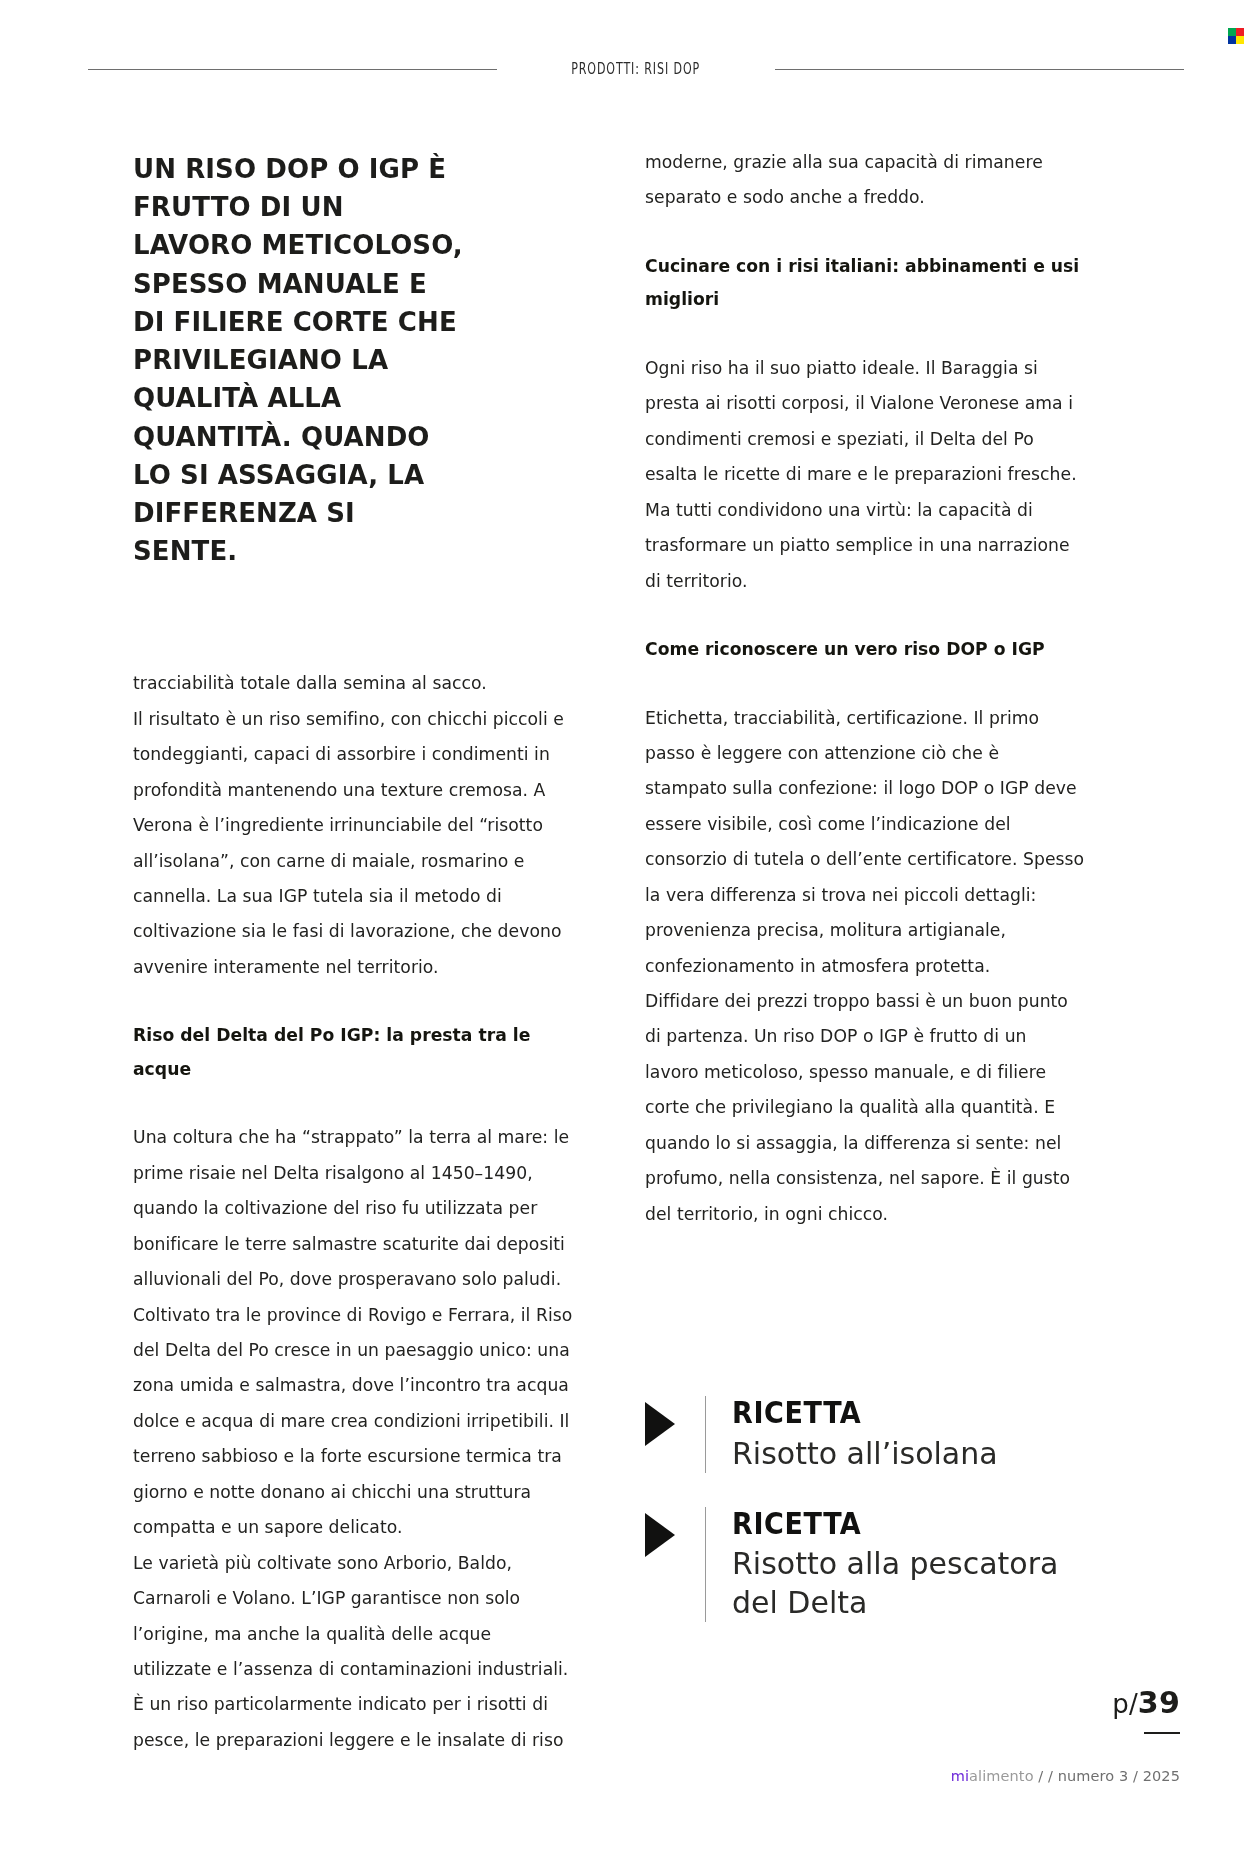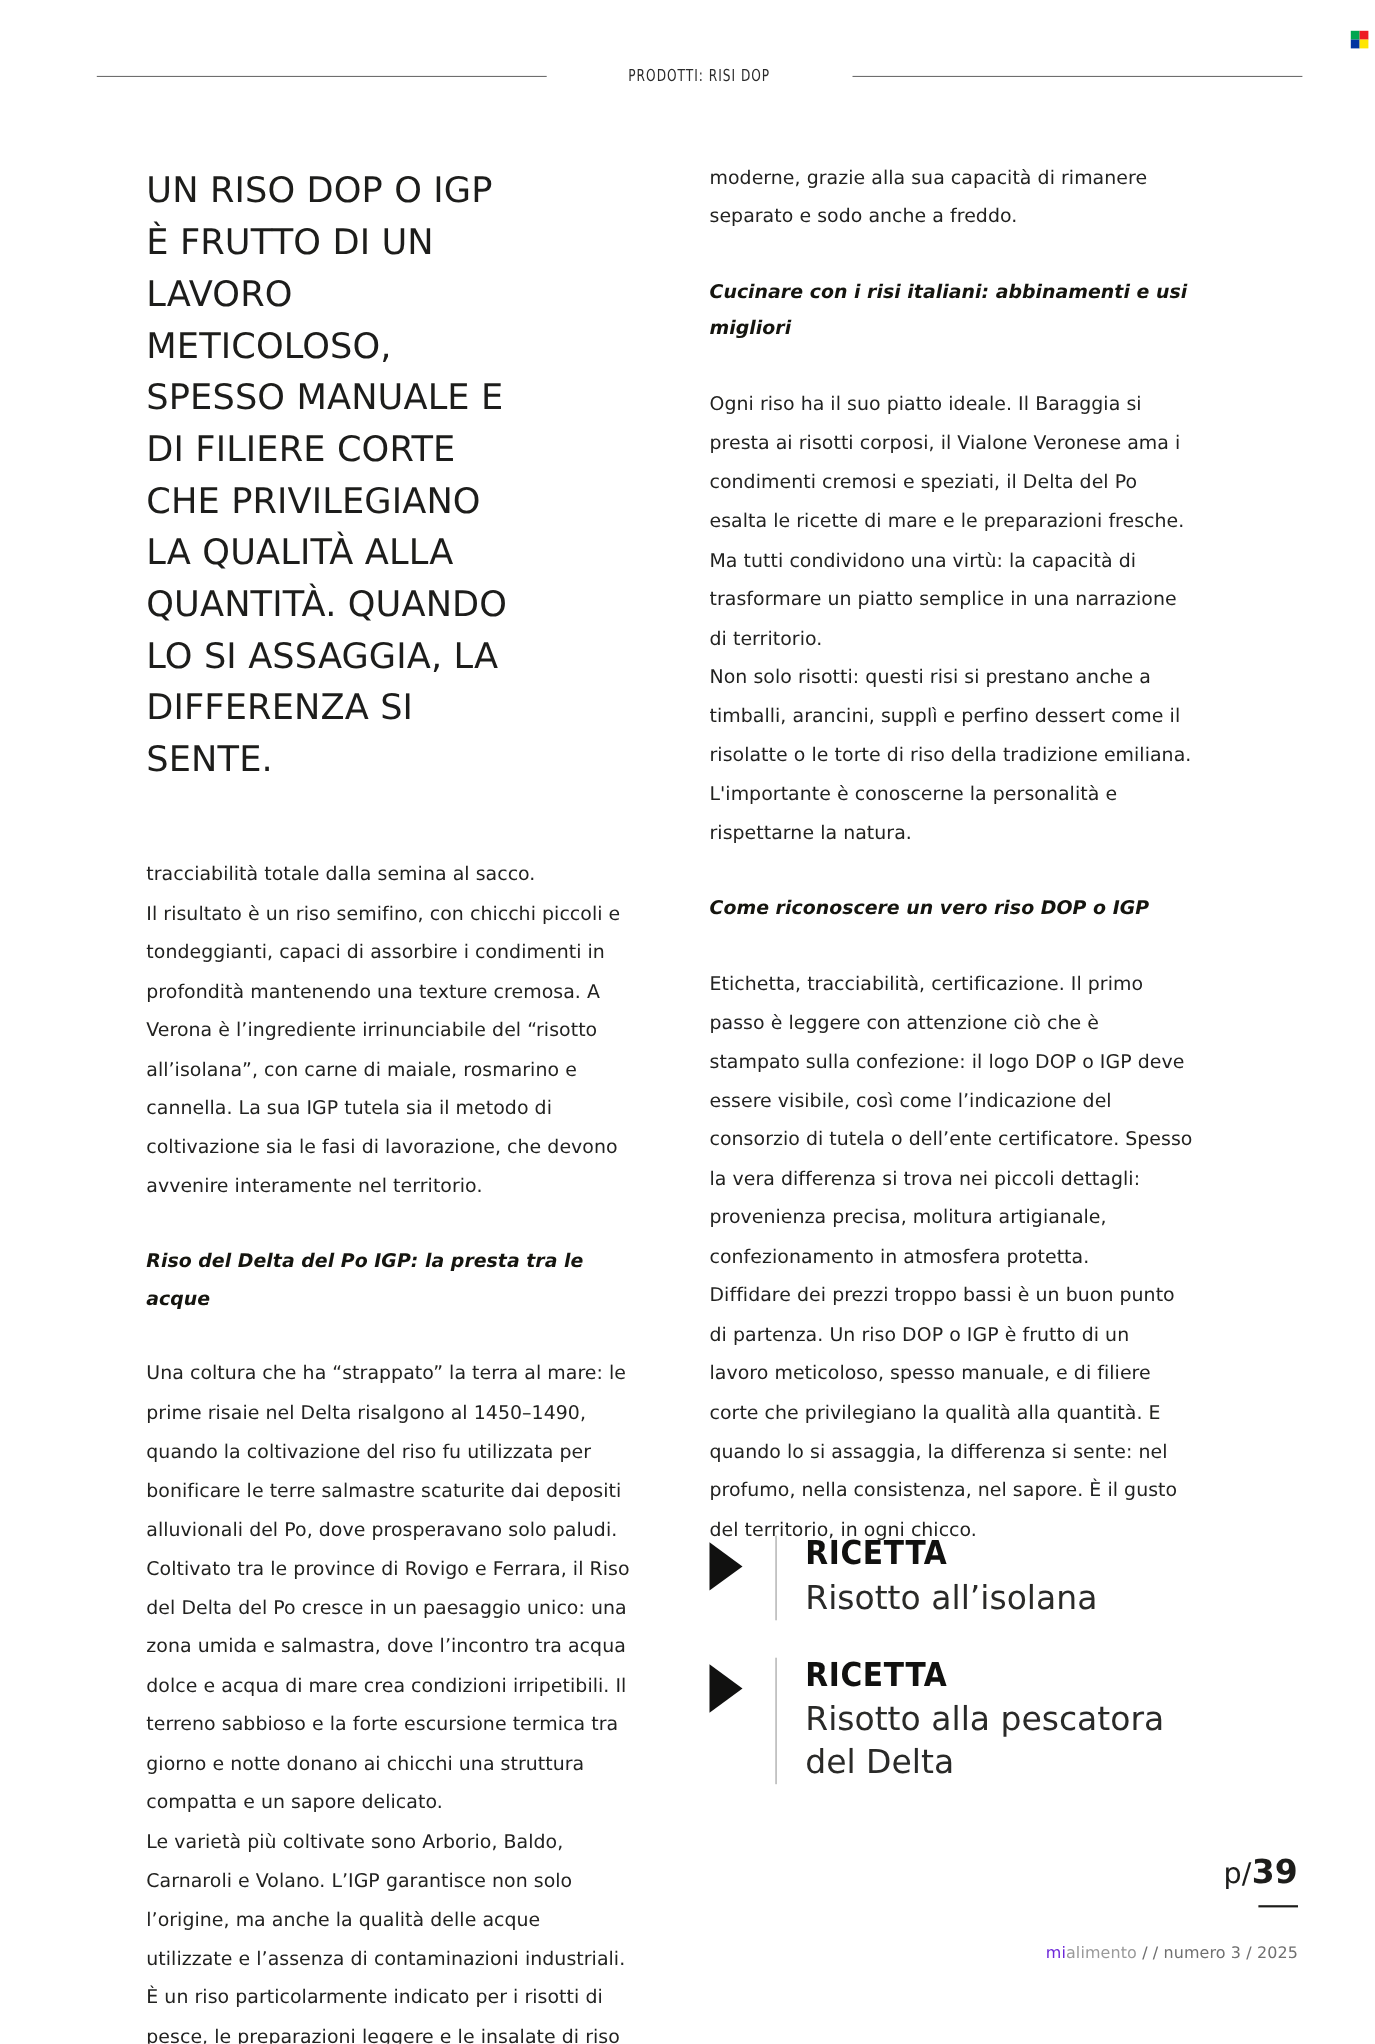--- a/index.html
+++ b/index.html
@@ -66,26 +66,26 @@
   }
   .col {
     position: absolute;
     width: 440px;
   }
   .col-left  { left: 133px; top: 150px; }
   .col-right { left: 645px; top: 145px; }
 
   
   .headline {
-    font-size: 32px;
+    font-size: 26px;
     line-height: 1.47;
-    font-weight: 400;
+    font-weight: 700;
     letter-spacing: 0.1px;
     color: #1d1d1b;
-    margin: 0 0 64px 0;
+    margin: 0 0 96px 0;
     width: 330px;
   }
 
   
   .body-text {
     font-size: 17.2px;
     line-height: 2.06;
     font-weight: 400;
     color: #222220;
     margin: 0;
@@ -93,21 +93,20 @@
   }
   .body-text + .body-text { margin-top: 0; }
 
   h3.subhead {
     font-size: 17.2px;
     line-height: 1.95;
     font-weight: 700;
     color: #15150f;
     margin: 34px 0 34px 0;
     letter-spacing: 0.02px;
-    font-style: italic;
   }
 
   
   .recipes {
     position: absolute;
     left: 645px;
     top: 1396px;
     width: 440px;
   }
   .recipe {
@@ -217,21 +216,20 @@
     <p class="body-text">Una coltura che ha “strappato” la terra al mare: le prime risaie nel Delta risalgono al 1450–1490, quando la coltivazione del riso fu utilizzata per bonificare le terre salmastre scaturite dai depositi alluvionali del Po, dove prosperavano solo paludi. Coltivato tra le province di Rovigo e Ferrara, il Riso del Delta del Po cresce in un paesaggio unico: una zona umida e salmastra, dove l’incontro tra acqua dolce e acqua di mare crea condizioni irripetibili. Il terreno sabbioso e la forte escursione termica tra giorno e notte donano ai chicchi una struttura compatta e un sapore delicato.</p>
     <p class="body-text">Le varietà più coltivate sono Arborio, Baldo, Carnaroli e Volano. L’IGP garantisce non solo l’origine, ma anche la qualità delle acque utilizzate e l’assenza di contaminazioni industriali. È un riso particolarmente indicato per i risotti di pesce, le preparazioni leggere e le insalate di riso</p>
   </div>
 
   <div class="col col-right">
     <p class="body-text">moderne, grazie alla sua capacità di rimanere separato e sodo anche a freddo.</p>
 
     <h3 class="subhead">Cucinare con i risi italiani: abbinamenti e usi migliori</h3>
 
     <p class="body-text">Ogni riso ha il suo piatto ideale. Il Baraggia si presta ai risotti corposi, il Vialone Veronese ama i condimenti cremosi e speziati, il Delta del Po esalta le ricette di mare e le preparazioni fresche. Ma tutti condividono una virtù: la capacità di trasformare un piatto semplice in una narrazione di territorio.</p>
-    <p class="body-text">Non solo risotti: questi risi si prestano anche a timballi, arancini, supplì e perfino dessert come il risolatte o le torte di riso della tradizione emiliana. L'importante è conoscerne la personalità e rispettarne la natura.</p>
 
     <h3 class="subhead">Come riconoscere un vero riso DOP o IGP</h3>
 
     <p class="body-text">Etichetta, tracciabilità, certificazione. Il primo passo è leggere con attenzione ciò che è stampato sulla confezione: il logo DOP o IGP deve essere visibile, così come l’indicazione del consorzio di tutela o dell’ente certificatore. Spesso la vera differenza si trova nei piccoli dettagli: provenienza precisa, molitura artigianale, confezionamento in atmosfera protetta.</p>
     <p class="body-text">Diffidare dei prezzi troppo bassi è un buon punto di partenza. Un riso DOP o IGP è frutto di un lavoro meticoloso, spesso manuale, e di filiere corte che privilegiano la qualità alla quantità. E quando lo si assaggia, la differenza si sente: nel profumo, nella consistenza, nel sapore. È il gusto del territorio, in ogni chicco.</p>
   </div>
 
   <div class="recipes">
 
     <div class="recipe">

